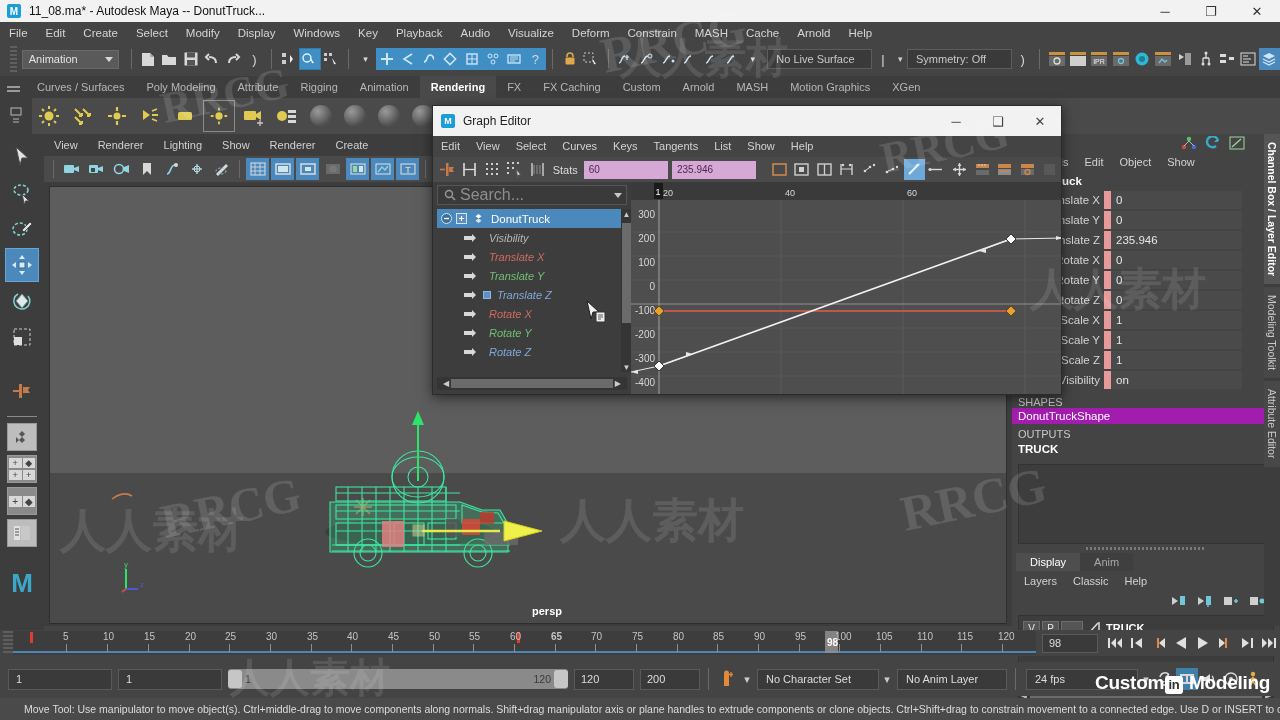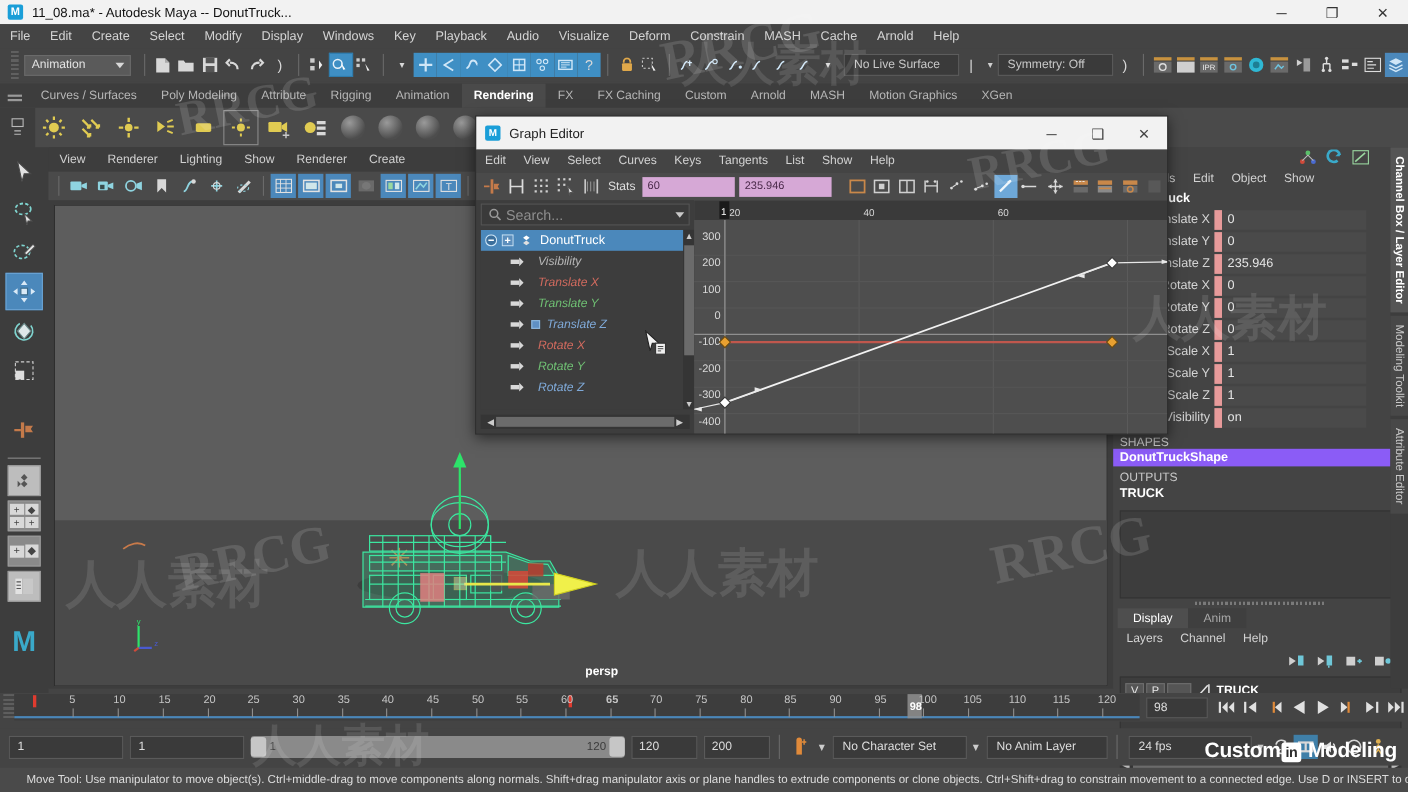--- a/index.html
+++ b/index.html
@@ -149,21 +149,21 @@
   .stats-label { font-size:11px; color:#dcdcdc; margin:0 6px 0 4px; }
   .stats-field { height:18px; background:#d6a8d6; border:none; color:#4a2a4a; font-size:10px;
      display:flex; align-items:center; padding-left:5px; margin-right:4px; }
   .ge-body { position:absolute; left:0; top:76px; right:0; bottom:0; display:flex; }
   .ge-left { width:198px; background:#3d3d3d; position:relative; }
   .ge-search {
     height:20px; margin:3px 4px; background:#3a3a3a; border:1px solid #555;
     display:flex; align-items:center; padding-left:4px; position:relative;
   }
   .ge-search .sico { width:16px;height:16px;display:flex;align-items:center;justify-content:center;color:#9a9a9a; }
-  .ge-search .stxt { font-size:13px; color:#8e8e8e; margin-left:2px; }
+  .ge-search .stxt { font-size:16px; color:#8e8e8e; margin-left:2px; }
   .ge-search .sarr { position:absolute; right:4px; top:7px; border-left:4px solid transparent;
      border-right:4px solid transparent; border-top:5px solid #c8c8c8; }
   .ge-list { position:absolute; left:4px; top:27px; right:4px; bottom:22px; overflow:hidden; background:#3d3d3d; }
   .ge-row { height:19px; display:flex; align-items:center; font-size:11px; font-style:italic; }
   .ge-row.objrow { background:#4b88bb; color:#fff; font-style:normal; font-size:11.5px; }
   .ge-row .kico { width:16px; height:14px; display:flex; align-items:center; justify-content:center; margin-left:26px; }
   .ge-row .clabel { margin-left:10px; }
   .ge-row .cbox { width:8px;height:8px;border:1px solid #8fb8dd;background:#5f90c4;margin-left:4px; }
   .ge-vscroll { position:absolute; right:-1px; top:27px; width:11px; bottom:22px; background:#353535; }
   .ge-vthumb { position:absolute; left:1px; top:14px; width:9px; height:100px; background:#6b6b6b; }
@@ -180,21 +180,21 @@
   .rp-ico { width:18px; height:16px; display:flex; align-items:center; justify-content:center; margin-left:6px; }
   .rp-menubar { height:20px; display:flex; align-items:center; font-size:11px; padding-left:2px; }
   .rp-menubar .rmi { padding:0 8px; color:#d2d2d2; line-height:20px; }
   .cb-objname { font-size:11.5px; color:#ffffff; font-weight:bold; padding:3px 0 3px 6px; }
   .cb-table { width:230px; }
   .cb-line { display:flex; height:20px; align-items:center; }
   .cb-attr { width:92px; text-align:right; font-size:11.5px; color:#d4d4d4; padding-right:4px; }
   .cb-bar { width:7px; height:18px; background:#e79a9a; }
   .cb-val { flex:1; height:18px; background:#4a4a4a; font-size:11.5px; color:#e6e6e6;
      display:flex; align-items:center; padding-left:5px; }
-  .cb-shape { font-size:11.5px; color:#fff; font-weight:bold; padding:2px 0 2px 6px; background:#8b5cf6; }
+  .cb-shape { font-size:11.5px; color:#fff; font-weight:normal; padding:2px 0 2px 6px; background:#a21caf; }
   .cb-small { font-size:11px; color:#c8c8c8; padding-left:6px; }
   .layer-blank { margin:6px 6px 0 6px; height:80px; background:#3d3d3d; border:1px solid #333; }
   .layer-grip { height:8px; display:flex; align-items:center; justify-content:center; }
   .layer-grip i { width:120px; height:3px; background:
      repeating-linear-gradient(to right,#7a7a7a 0 2px,transparent 2px 4px); display:block; }
   .layer-tabs { display:flex; height:19px; align-items:flex-end; margin-left:4px; }
   .ltab { padding:0 14px; height:18px; line-height:18px; font-size:11px; color:#a8a8a8; background:#3f3f3f; }
   .ltab.active { background:#4e4e4e; color:#fff; }
   .layer-menu { height:20px; display:flex; align-items:center; font-size:11px; padding-left:4px; }
   .layer-menu .lmi { padding:0 8px; color:#d2d2d2; }
@@ -1021,21 +1021,21 @@
     <div class="layer-grip">
         <i></i>
       </div>
 
     <div class="layer-tabs">
       <div class="ltab active">Display</div>
       <div class="ltab">Anim</div>
     </div>
     <div class="layer-menu">
       <div class="lmi">Layers</div>
-      <div class="lmi">Channel</div>
+      <div class="lmi">Classic</div>
       <div class="lmi">Help</div>
     </div>
     <div class="layer-btns">
       <div class="lbtn">
         <svg width="16" height="14" viewBox="0 0 16 14">
             <path d="M9 2h5v9H9z" fill="#6fc7d8"></path>
             <path d="M7 7L1 3v8z" fill="#cfcfcf"></path>
           </svg>
       </div>
       <div class="lbtn">

